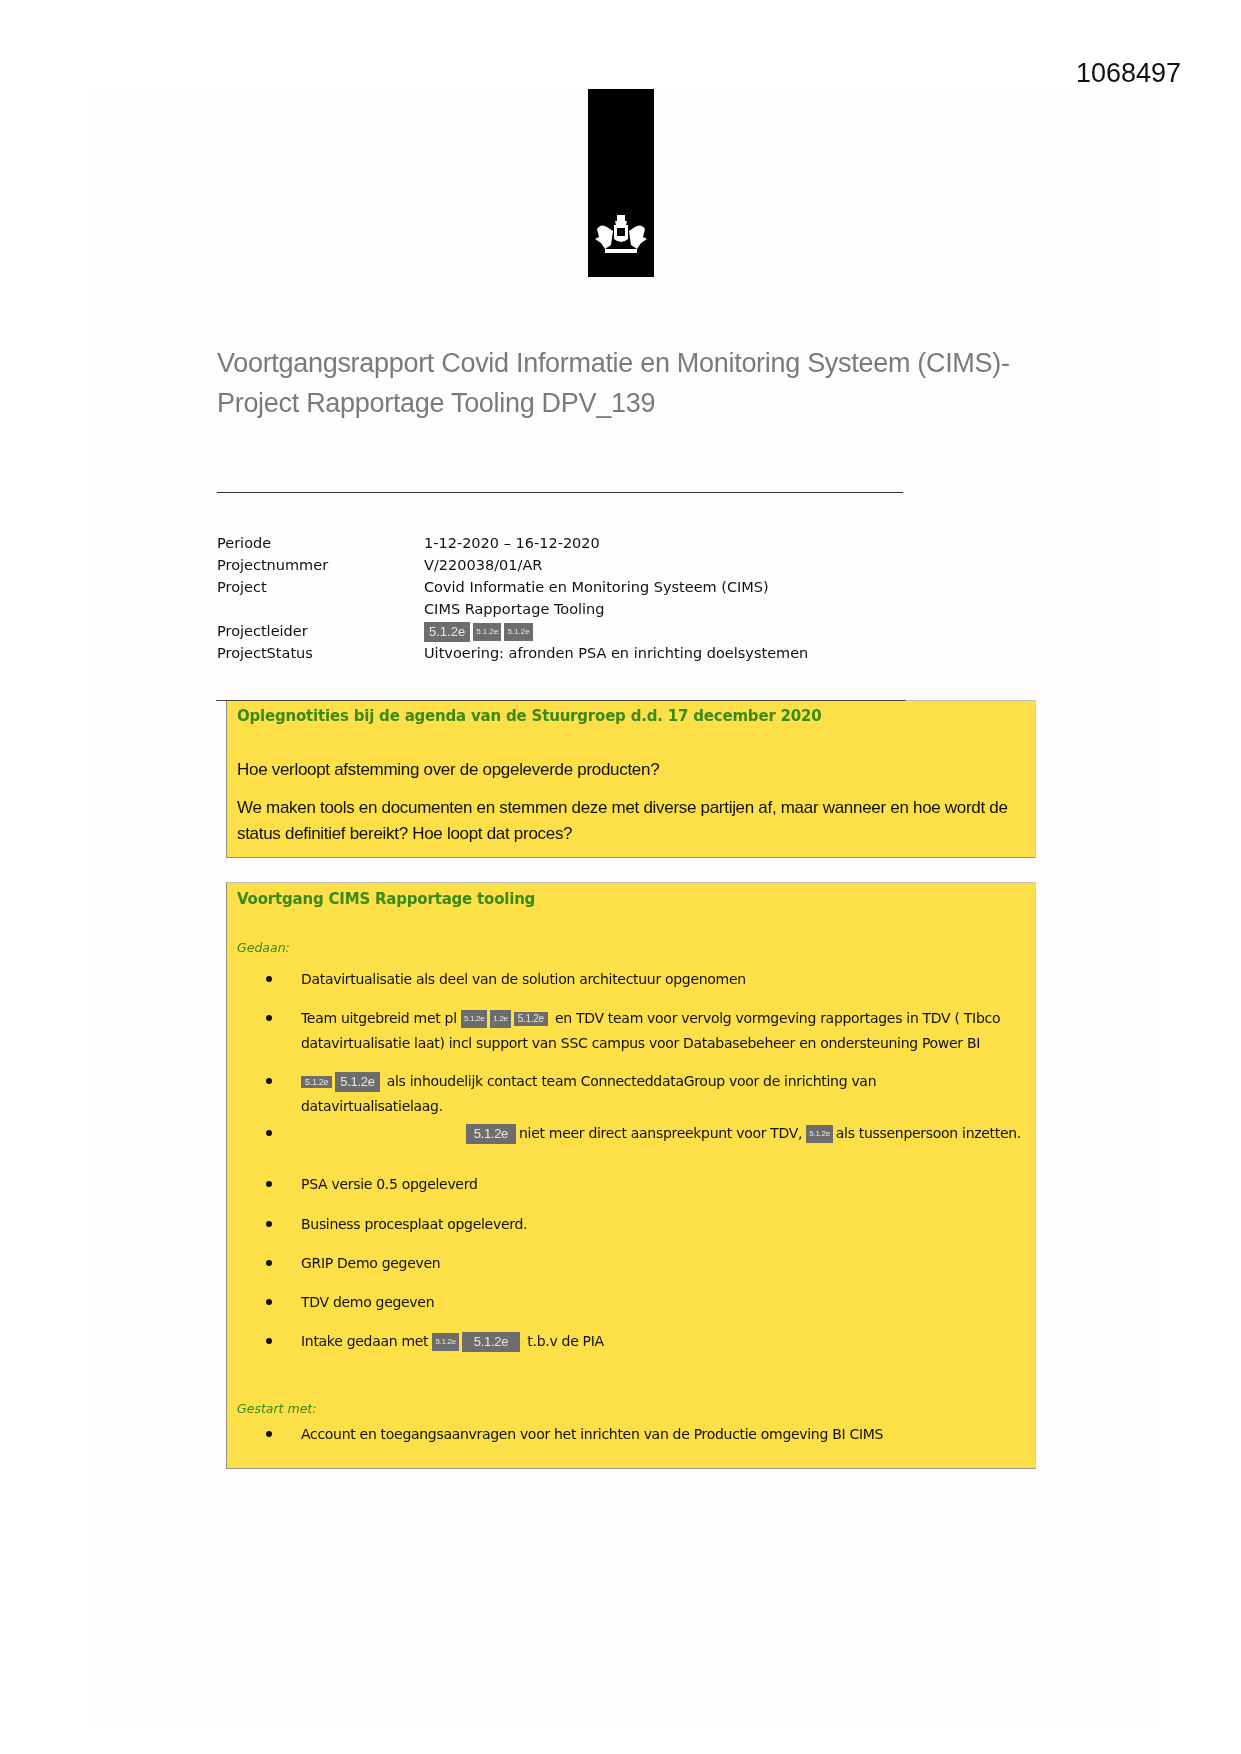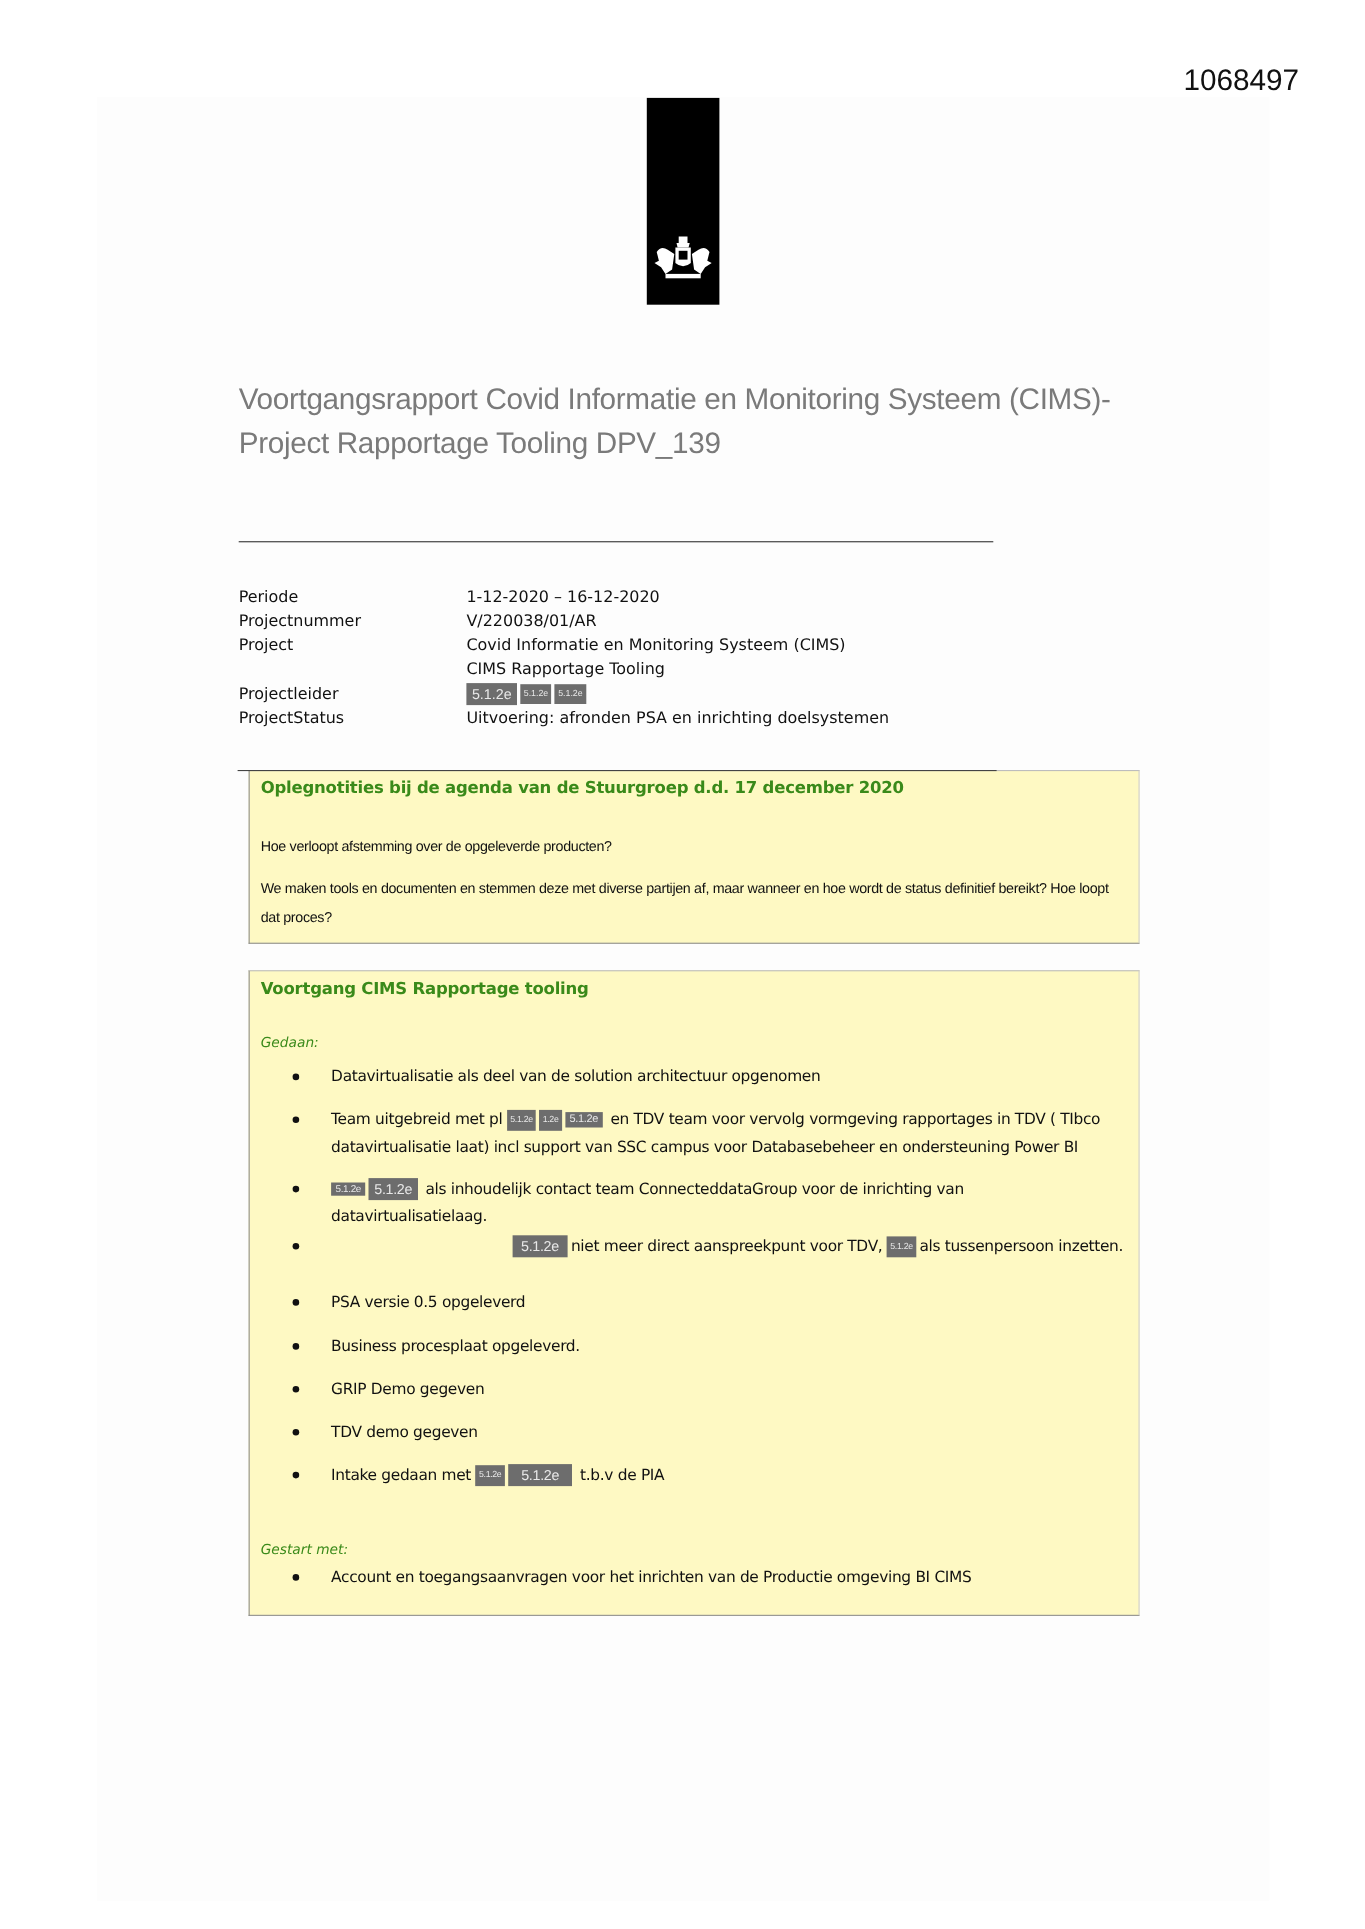--- a/index.html
+++ b/index.html
@@ -43,36 +43,36 @@
     .redact {
       display: inline-block; background: #6d6d6d; color: #e8e8e8;
       font-family: "Liberation Sans", sans-serif; vertical-align: middle;
       padding: 0 4px; line-height: 1.35; margin-right: 3px;
     }
     .redact.lg { font-size: 13px; padding: 1px 5px; }
     .redact.sm { font-size: 8px; padding: 4px 3px; }
     .box {
       position: absolute; left: 226px; width: 808px;
       border: 1px solid #8f8f8f; border-top-color: #bdbdbd; border-right-color: #cfcfcf;
-      background: #fef9c3;
+      background: #fde047;
     }
     .box1 { top: 700px; height: 156px; }
     .box1::before {
       content: ""; position: absolute; left: -11px; top: -1px; width: 690px; border-top: 1.5px solid #444;
     }
     .box2 { top: 882px; height: 585px; }
     .box-heading {
       position: absolute; left: 10px; font-family: "DejaVu Sans", sans-serif;
       font-weight: bold; font-size: 15px; color: #3a8a1a; letter-spacing: -0.2px;
     }
     .box1 .box-heading { top: 6px; }
     .box2 .box-heading { top: 7px; }
     .box-para {
       position: absolute; left: 10px; width: 790px;
-      font-family: "Liberation Sans", sans-serif; font-size: 13px; line-height: 26px; color: #111;
+      font-family: "Liberation Sans", sans-serif; font-size: 17px; line-height: 26px; color: #111;
       margin: 0; letter-spacing: -0.3px;
     }
     .sub-heading {
       position: absolute; left: 10px; font-family: "DejaVu Sans", sans-serif;
       font-style: italic; font-size: 12.5px; color: #3a8a1a;
     }
     .bullets {
       position: absolute; left: 0; width: 800px; margin: 0; padding: 0; list-style: none;
       font-family: "DejaVu Sans", sans-serif; font-size: 14px; color: #111; letter-spacing: -0.3px;
     }

